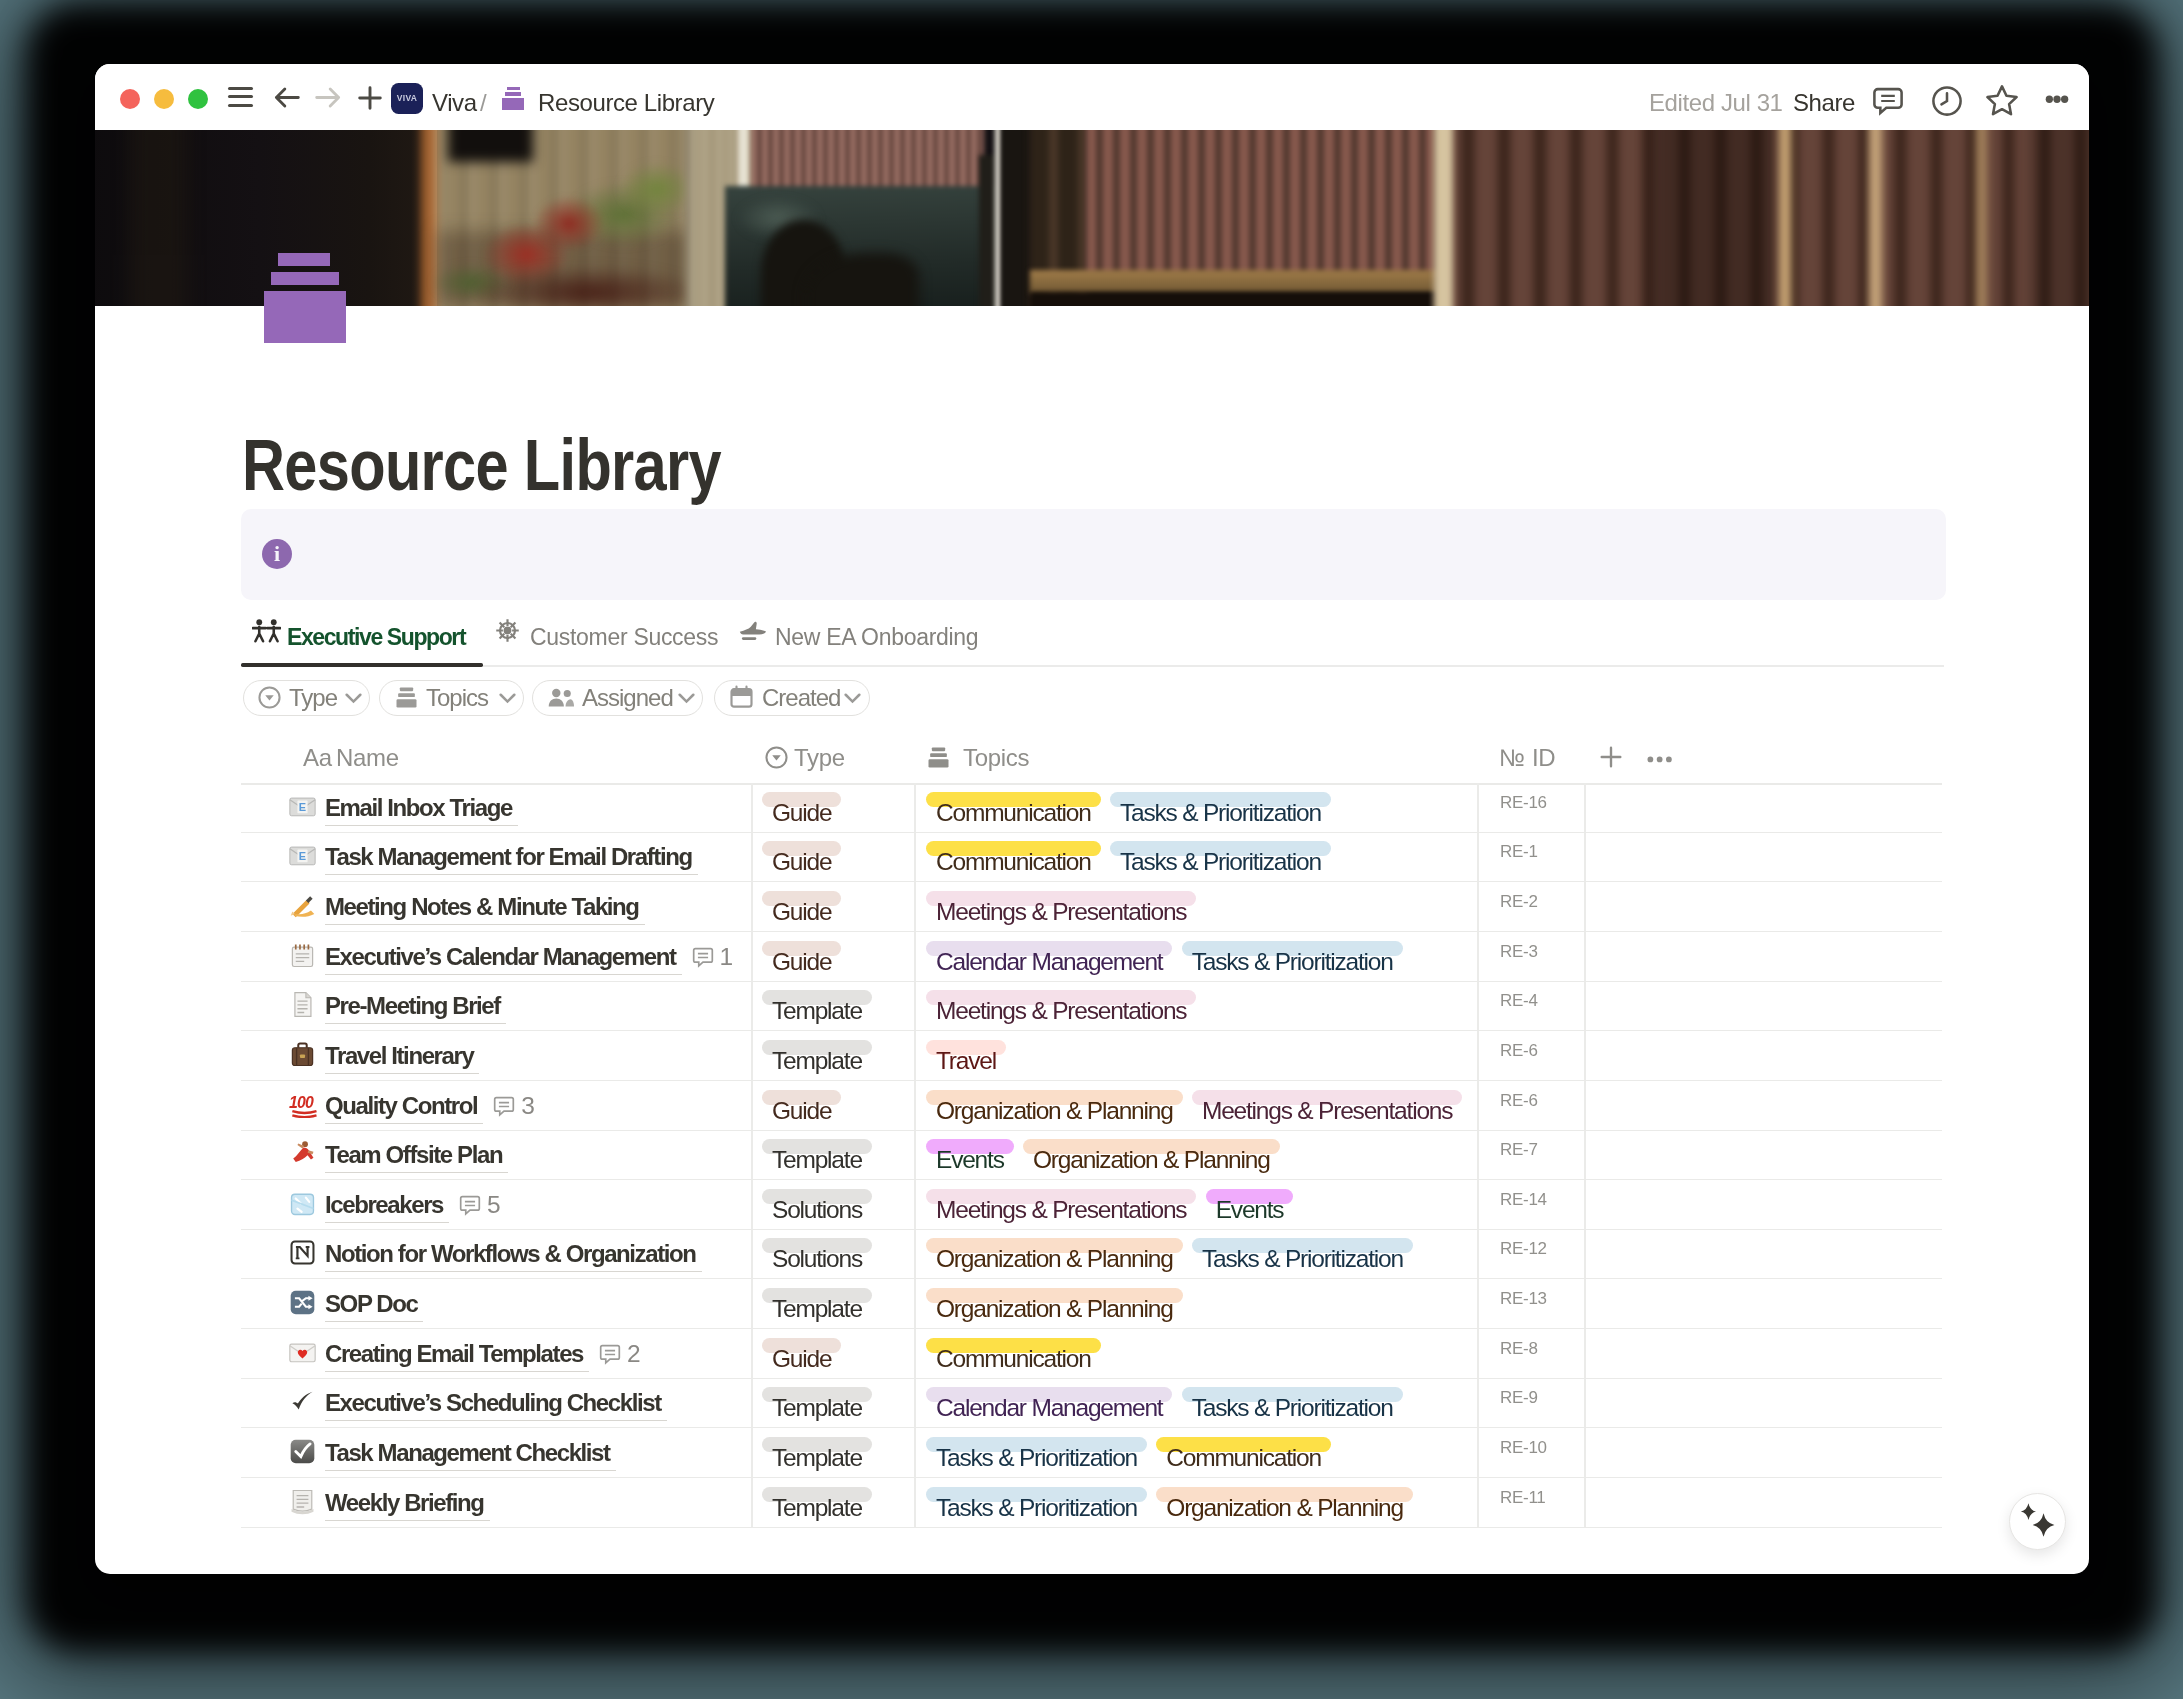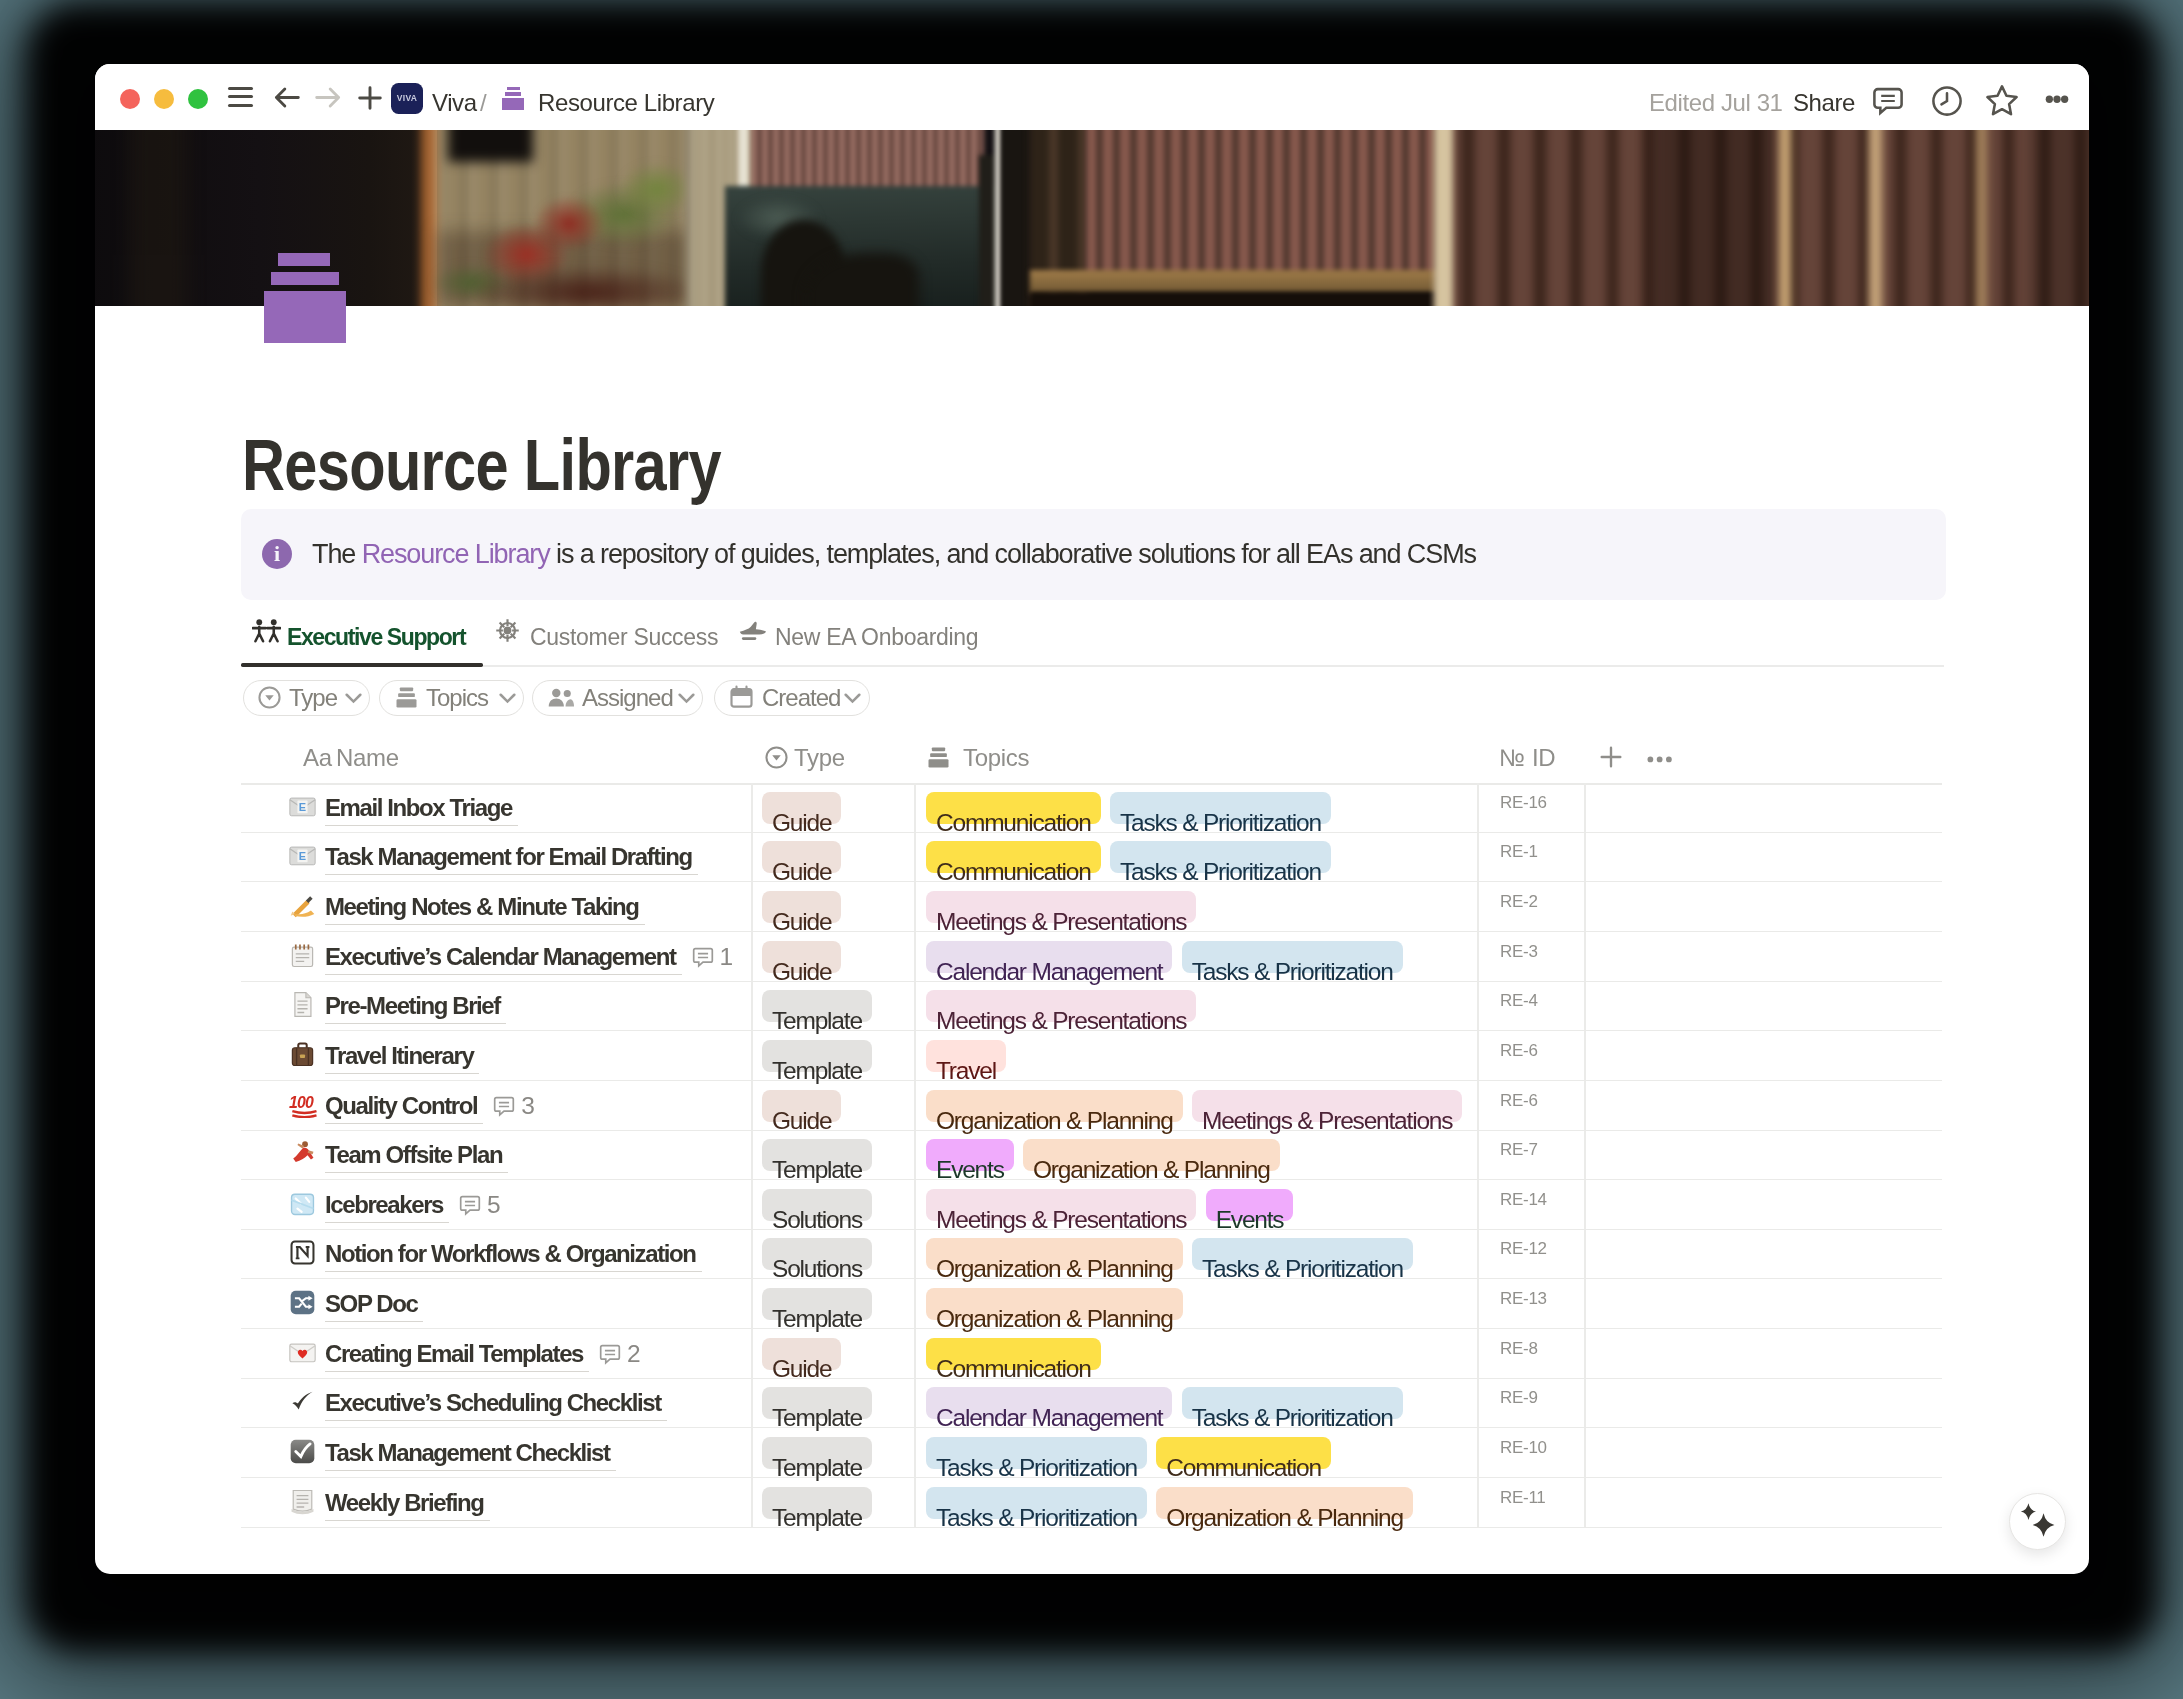--- a/index.html
+++ b/index.html
@@ -39,21 +39,21 @@
   .chip { position:absolute; top:616px; height:36px; border:1.7px solid #e2e1de; border-radius:18px; color:#83817a; font-size:24px; letter-spacing:-1px; }
   .chip span.cl { position:relative; }
   
   .thead { position:absolute; color:#8f8e8a; font-size:24px; letter-spacing:-0.3px; }
   .tline { position:absolute; height:1.7px; background:#eaeae8; left:146px; width:1701px; }
   .vline { position:absolute; width:1.7px; background:#ebebe9; }
   .row { position:absolute; left:146px; width:1701px; height:50px; border-bottom:1.7px solid #eaeae8; }
   .cmtw { position:absolute; left:calc(100% + 13.5px); top:-0.8px; white-space:nowrap; }
   .rname { position:absolute; left:84px; top:11px; font-size:24px; font-weight:700; color:#37352f; letter-spacing:-1.4px; white-space:nowrap; border-bottom:1.7px solid #d8d6d1; padding-bottom:2.5px; padding-right:6px; }
   .remo { position:absolute; left:48px; top:10px; width:27px; height:27px; }
-  .tag { display:inline-block; height:15px; border-radius:8px; font-size:24.5px; letter-spacing:-1.2px; line-height:30px; padding:16px 10px; white-space:nowrap; }
+  .tag { display:inline-block; height:15px; border-radius:8px; font-size:24.5px; letter-spacing:-1.2px; line-height:30px; padding:6px 10px; white-space:nowrap; }
   .tg-br { background:#eee0da; color:#442a1e; }
   .tg-gy { background:#e3e2e0; color:#32302c; }
   .tg-ye { background:#fde047; color:#402c1b; }
   .tg-bl { background:#d3e5ef; color:#183347; }
   .tg-pk { background:#f5e0e9; color:#4c2337; }
   .tg-pu { background:#e8deee; color:#412454; }
   .tg-rd { background:#ffe2dd; color:#5d1715; }
   .tg-or { background:#fadec9; color:#49290e; }
   .tg-gr { background:#f0abfc; color:#1c3829; }
   .rid { position:absolute; left:1259px; top:10px; font-size:17px; color:#91908c; letter-spacing:-0.3px; }
@@ -169,21 +169,20 @@
   <div class="picon">
     <div style="left:183px;top:189px;width:52px;height:12.7px;"></div>
     <div style="left:176px;top:208px;width:68px;height:12.7px;"></div>
     <div style="left:169px;top:227px;width:82px;height:52px;"></div>
   </div>
 
   <div class="h1">Resource Library</div>
 
   <div class="callout">
     <div class="ic">i</div>
-    <div class="tx">The <span class="lnk">Resource Library</span> is a repository of guides, templates, and collaborative solutions for all EAs and CSMs</div>
   </div>
 
   <div id="tabs">
     <svg class="abs" style="left:157px;top:555px;" width="29" height="24" viewBox="0 0 34 28">
       <g fill="#32302c">
           <circle cx="8.5" cy="3.6" r="3.4"></circle>
           <circle cx="25.5" cy="3.6" r="3.4"></circle>
       <path d="M1 10.6 h15 M18 10.6 h15" stroke="#32302c" stroke-width="3.2" stroke-linecap="round"></path>
       <path d="M8.5 9 v8 l-4.5 9 M8.5 17 l4.5 9 M25.5 9 v8 l-4.5 9 M25.5 17 l4.5 9" stroke="#32302c" stroke-width="3" fill="none" stroke-linecap="round"></path>
         </g>

